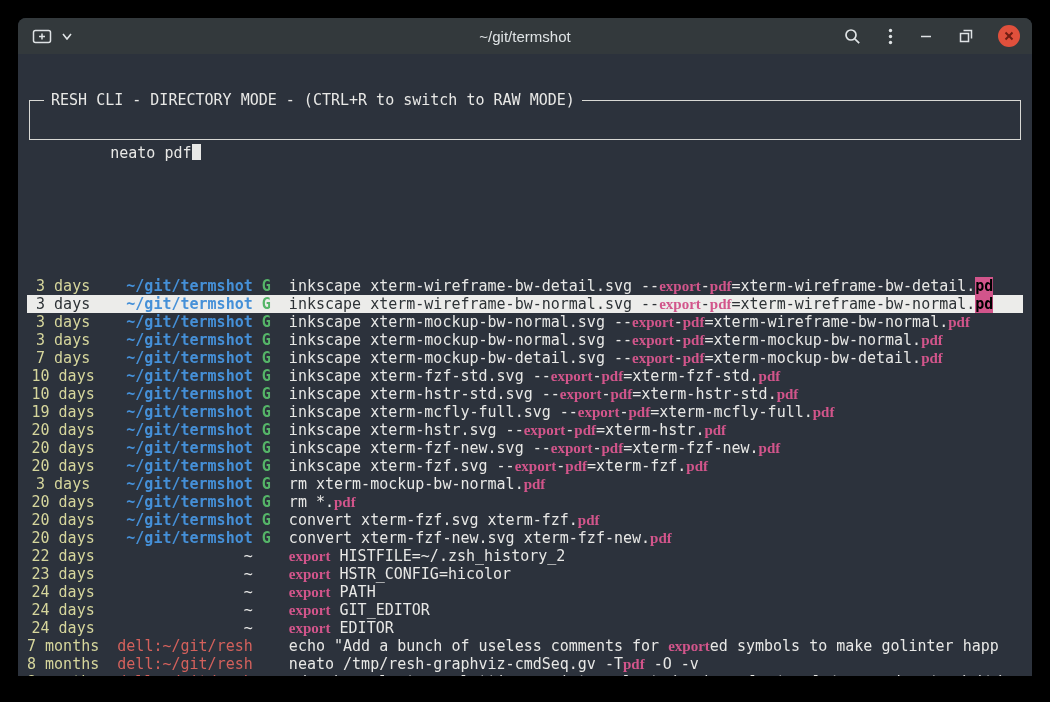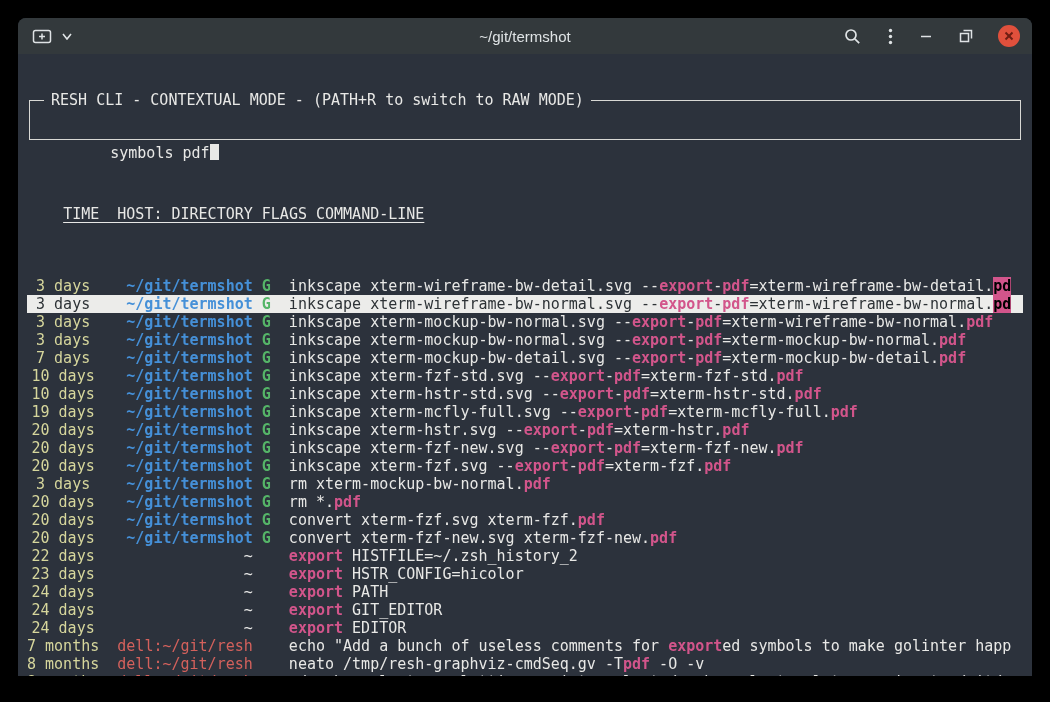--- a/index.html
+++ b/index.html
@@ -48,21 +48,21 @@
   .row{height:18px;}
   .row.selected{background:var(--selected_bg);color:var(--selected_text);}
   .col{display:inline-block;}
   .time{width:8ch;text-align:center;color:var(--time_yellow);}
   .row.selected .time{color:var(--selected_text);}
   .loc{width:15ch;text-align:right;}
   .loc.dir{color:var(--dir_blue);font-weight:bold;}
   .loc.plain{color:inherit;}
   .loc.host{color:var(--host_red);}
   .flags{width:1ch;color:var(--flag_green);font-weight:bold;}
-  .match{color:var(--match_pink);font-weight:bold;}
+  .match{color:var(--match_pink);font-weight:bold;font-family:Liberation Serif, serif;}
   .tail{background:var(--match_pink);color:#000000;font-weight:bold;}
 </style>
 </head>
 <body>
 
 <div class="screen">
   <div class="window">
 
     <div class="titlebar">
       <div class="tb-left">
@@ -111,25 +111,25 @@
           <svg class="icon" width="10" height="10" viewBox="0 0 10 10">
             <line x1="1.5" y1="1.5" x2="8.5" y2="8.5" stroke="#6e1d12" stroke-width="1.9"></line>
             <line x1="8.5" y1="1.5" x2="1.5" y2="8.5" stroke="#6e1d12" stroke-width="1.9"></line>
           </svg>
         </button>
       </div>
     </div>
 
     <div class="term">
       <div class="search-box">
-        <span class="box-label">RESH CLI - CONTEXTUAL MODE - (PATH+R to switch to RAW MODE)</span>
-        <span>symbols pdf</span><span class="cursor"></span>
+        <span class="box-label">RESH CLI - DIRECTORY MODE - (CTRL+R to switch to RAW MODE)</span>
+        <span>neato pdf</span><span class="cursor"></span>
       </div>
 
-      <div class="hdr"><span>    </span><span class="hdr-text">TIME  HOST: DIRECTORY FLAGS COMMAND-LINE</span></div>
+      <div class="hdr"><span>    </span></div>
 
       <div id="rows"><div class="row"><span class="col time">3 days</span>  <span class="col loc dir">~/git/termshot</span> <span class="col flags">G</span>  <span class="cmd"><span>inkscape xterm-wireframe-bw-detail.svg --</span><span class="match">export</span><span>-</span><span class="match">pdf</span><span>=xterm-wireframe-bw-detail.</span><span class="tail">pd</span></span></div><div class="row selected"><span class="col time">3 days</span>  <span class="col loc dir">~/git/termshot</span> <span class="col flags">G</span>  <span class="cmd"><span>inkscape xterm-wireframe-bw-normal.svg --</span><span class="match">export</span><span>-</span><span class="match">pdf</span><span>=xterm-wireframe-bw-normal.</span><span class="tail">pd</span></span></div><div class="row"><span class="col time">3 days</span>  <span class="col loc dir">~/git/termshot</span> <span class="col flags">G</span>  <span class="cmd"><span>inkscape xterm-mockup-bw-normal.svg --</span><span class="match">export</span><span>-</span><span class="match">pdf</span><span>=xterm-wireframe-bw-normal.</span><span class="match">pdf</span></span></div><div class="row"><span class="col time">3 days</span>  <span class="col loc dir">~/git/termshot</span> <span class="col flags">G</span>  <span class="cmd"><span>inkscape xterm-mockup-bw-normal.svg --</span><span class="match">export</span><span>-</span><span class="match">pdf</span><span>=xterm-mockup-bw-normal.</span><span class="match">pdf</span></span></div><div class="row"><span class="col time">7 days</span>  <span class="col loc dir">~/git/termshot</span> <span class="col flags">G</span>  <span class="cmd"><span>inkscape xterm-mockup-bw-detail.svg --</span><span class="match">export</span><span>-</span><span class="match">pdf</span><span>=xterm-mockup-bw-detail.</span><span class="match">pdf</span></span></div><div class="row"><span class="col time">10 days</span>  <span class="col loc dir">~/git/termshot</span> <span class="col flags">G</span>  <span class="cmd"><span>inkscape xterm-fzf-std.svg --</span><span class="match">export</span><span>-</span><span class="match">pdf</span><span>=xterm-fzf-std.</span><span class="match">pdf</span></span></div><div class="row"><span class="col time">10 days</span>  <span class="col loc dir">~/git/termshot</span> <span class="col flags">G</span>  <span class="cmd"><span>inkscape xterm-hstr-std.svg --</span><span class="match">export</span><span>-</span><span class="match">pdf</span><span>=xterm-hstr-std.</span><span class="match">pdf</span></span></div><div class="row"><span class="col time">19 days</span>  <span class="col loc dir">~/git/termshot</span> <span class="col flags">G</span>  <span class="cmd"><span>inkscape xterm-mcfly-full.svg --</span><span class="match">export</span><span>-</span><span class="match">pdf</span><span>=xterm-mcfly-full.</span><span class="match">pdf</span></span></div><div class="row"><span class="col time">20 days</span>  <span class="col loc dir">~/git/termshot</span> <span class="col flags">G</span>  <span class="cmd"><span>inkscape xterm-hstr.svg --</span><span class="match">export</span><span>-</span><span class="match">pdf</span><span>=xterm-hstr.</span><span class="match">pdf</span></span></div><div class="row"><span class="col time">20 days</span>  <span class="col loc dir">~/git/termshot</span> <span class="col flags">G</span>  <span class="cmd"><span>inkscape xterm-fzf-new.svg --</span><span class="match">export</span><span>-</span><span class="match">pdf</span><span>=xterm-fzf-new.</span><span class="match">pdf</span></span></div><div class="row"><span class="col time">20 days</span>  <span class="col loc dir">~/git/termshot</span> <span class="col flags">G</span>  <span class="cmd"><span>inkscape xterm-fzf.svg --</span><span class="match">export</span><span>-</span><span class="match">pdf</span><span>=xterm-fzf.</span><span class="match">pdf</span></span></div><div class="row"><span class="col time">3 days</span>  <span class="col loc dir">~/git/termshot</span> <span class="col flags">G</span>  <span class="cmd"><span>rm xterm-mockup-bw-normal.</span><span class="match">pdf</span></span></div><div class="row"><span class="col time">20 days</span>  <span class="col loc dir">~/git/termshot</span> <span class="col flags">G</span>  <span class="cmd"><span>rm *.</span><span class="match">pdf</span></span></div><div class="row"><span class="col time">20 days</span>  <span class="col loc dir">~/git/termshot</span> <span class="col flags">G</span>  <span class="cmd"><span>convert xterm-fzf.svg xterm-fzf.</span><span class="match">pdf</span></span></div><div class="row"><span class="col time">20 days</span>  <span class="col loc dir">~/git/termshot</span> <span class="col flags">G</span>  <span class="cmd"><span>convert xterm-fzf-new.svg xterm-fzf-new.</span><span class="match">pdf</span></span></div><div class="row"><span class="col time">22 days</span>  <span class="col loc plain">~</span> <span class="col flags"></span>  <span class="cmd"><span class="match">export</span><span> HISTFILE=~/.zsh_history_2</span></span></div><div class="row"><span class="col time">23 days</span>  <span class="col loc plain">~</span> <span class="col flags"></span>  <span class="cmd"><span class="match">export</span><span> HSTR_CONFIG=hicolor</span></span></div><div class="row"><span class="col time">24 days</span>  <span class="col loc plain">~</span> <span class="col flags"></span>  <span class="cmd"><span class="match">export</span><span> PATH</span></span></div><div class="row"><span class="col time">24 days</span>  <span class="col loc plain">~</span> <span class="col flags"></span>  <span class="cmd"><span class="match">export</span><span> GIT_EDITOR</span></span></div><div class="row"><span class="col time">24 days</span>  <span class="col loc plain">~</span> <span class="col flags"></span>  <span class="cmd"><span class="match">export</span><span> EDITOR</span></span></div><div class="row"><span class="col time">7 months</span>  <span class="col loc host">dell:~/git/resh</span> <span class="col flags"></span>  <span class="cmd"><span>echo "Add a bunch of useless comments for </span><span class="match">export</span><span>ed symbols to make golinter happ</span></span></div><div class="row"><span class="col time">8 months</span>  <span class="col loc host">dell:~/git/resh</span> <span class="col flags"></span>  <span class="cmd"><span>neato /tmp/resh-graphviz-cmdSeq.gv -T</span><span class="match">pdf</span><span> -O -v</span></span></div><div class="row"><span class="col time">8 months</span>  <span class="col loc host">dell:~/git/resh</span> <span class="col flags"></span>  <span class="cmd"><span>./resh-evaluate --plotting-script evaluate/resh-evaluate-plot.py --input ~/git/r</span></span></div></div>
 
       
 
       
     </div>
 
   </div>
 </div>

